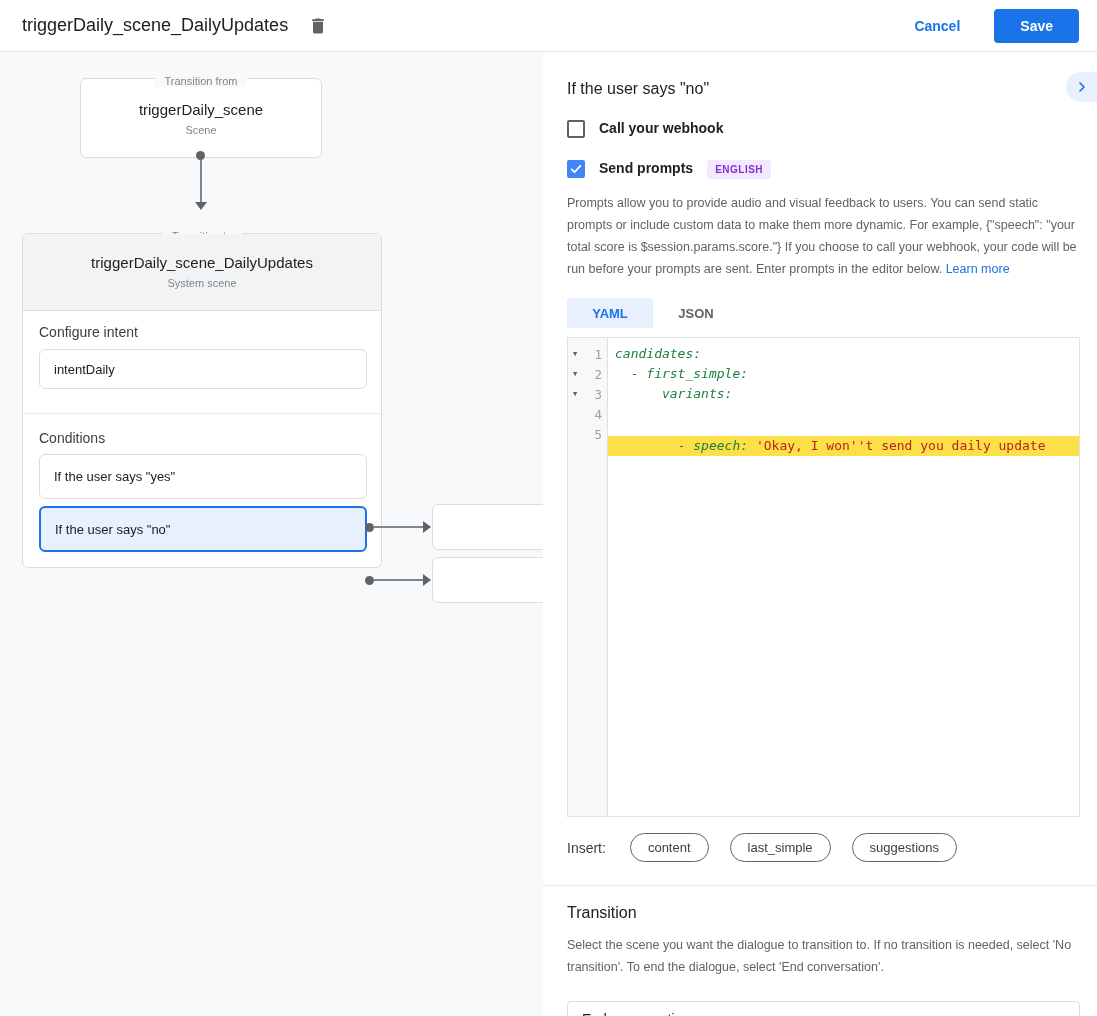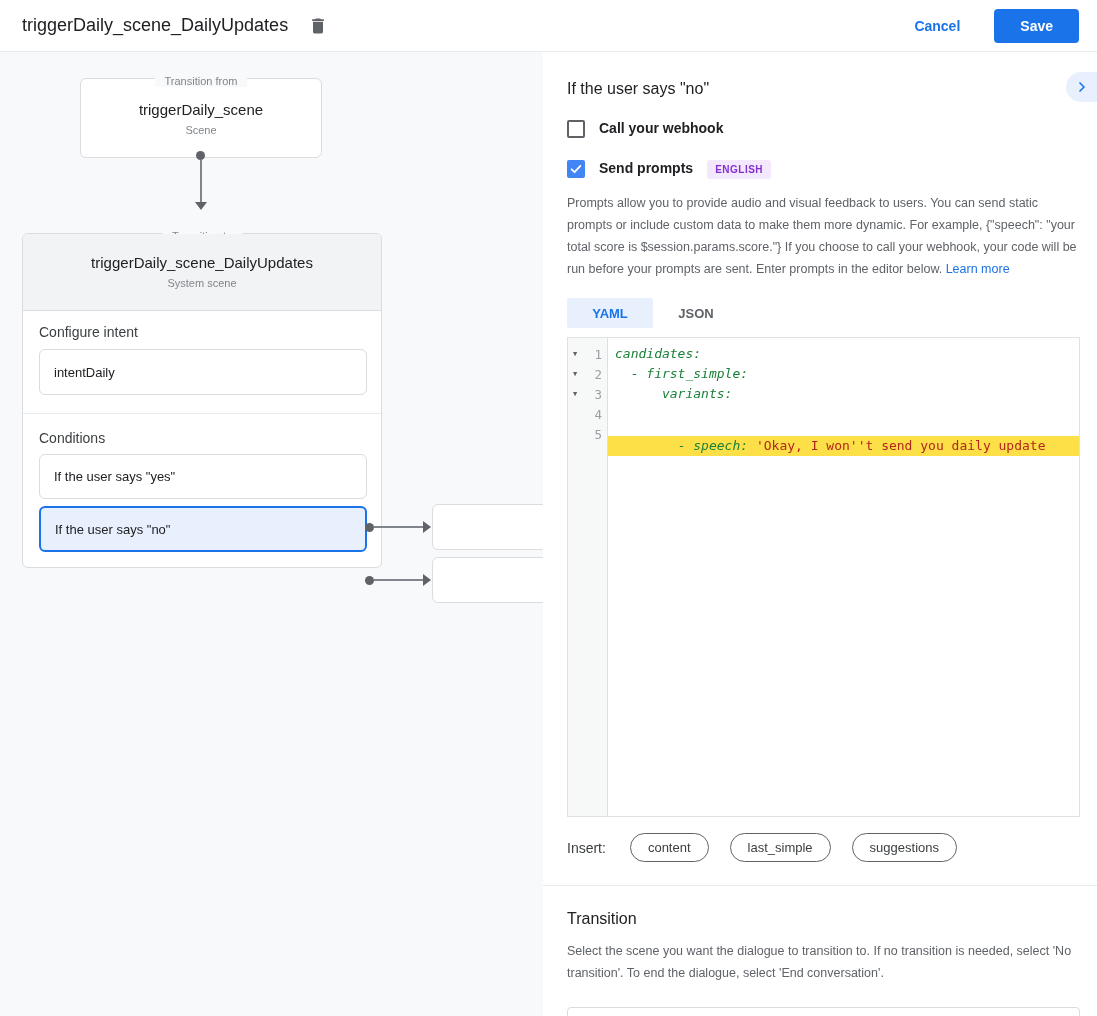--- a/index.html
+++ b/index.html
@@ -46,21 +46,21 @@
 
   .to-card { left:22px; top:181px; width:360px; height:335px; }
   .to-card-header {
     position:absolute; left:0; top:0; width:100%; height:77px;
     background:#f1f3f4; border-bottom:1px solid #dadce0; border-radius:6px 6px 0 0; text-align:center;
   }
   .to-card-title { font-size:15px; color:#202124; margin-top:20px; }
   .to-card-sub { font-size:11px; color:#80868b; margin-top:6px; }
   .section-label { position:absolute; left:16px; font-size:14px; color:#3c4043; }
   .intent-box {
-    position:absolute; left:16px; top:115px; width:328px; height:46px;
+    position:absolute; left:16px; top:115px; width:328px; height:40px;
     border:1px solid #dadce0; border-radius:6px; background:#fff;
     display:flex; align-items:center; padding-left:14px; font-size:13px; color:#202124;
   }
   .card-divider { position:absolute; left:0; top:179px; width:100%; height:1px; background:#e8eaed; }
   .cond-box {
     position:absolute; left:16px; width:328px; height:45px;
     border:1px solid #dadce0; border-radius:6px; background:#fff;
     display:flex; align-items:center; padding-left:14px; font-size:13px; color:#202124; cursor:pointer;
   }
   .cond-box.selected { border:2px solid #1a73e8; background:#e8f0fe; height:46px; }
@@ -112,21 +112,21 @@
   .tok-d { color:#202124; }
 
   .insert-row { display:flex; align-items:center; margin-top:16px;gap:10px; }
   .insert-label { font-size:14px; color:#3c4043; margin-right:14px; }
   .chip {
     border:1px solid #5f6368; border-radius:16px; background:#fff; color:#3c4043;
     font-size:13px; padding:6px 17px; margin-right:11px; cursor:pointer; font-family:inherit;
   }
 
   .panel-divider { height:1px; background:#e8eaed; margin:23px -17px 0 -24px; }
-  .transition-heading { font-size:16px; color:#202124; margin-top:24px; }
+  .transition-heading { font-size:16px; color:#202124; margin-top:18px; }
   .select-box {
     margin-top:23px; width:513px; height:36px; border:1px solid #dadce0; border-radius:4px;
     display:flex; align-items:center; padding:0 12px 0 14px; font-size:14px; color:#202124; cursor:pointer; background:#fff;
   }
   .select-box .caret { margin-left:auto; width:0; height:0; border-left:5px solid transparent; border-right:5px solid transparent; border-top:6px solid #5f6368; }
 </style>
 </head>
 <body>
 
 <div class="app">

